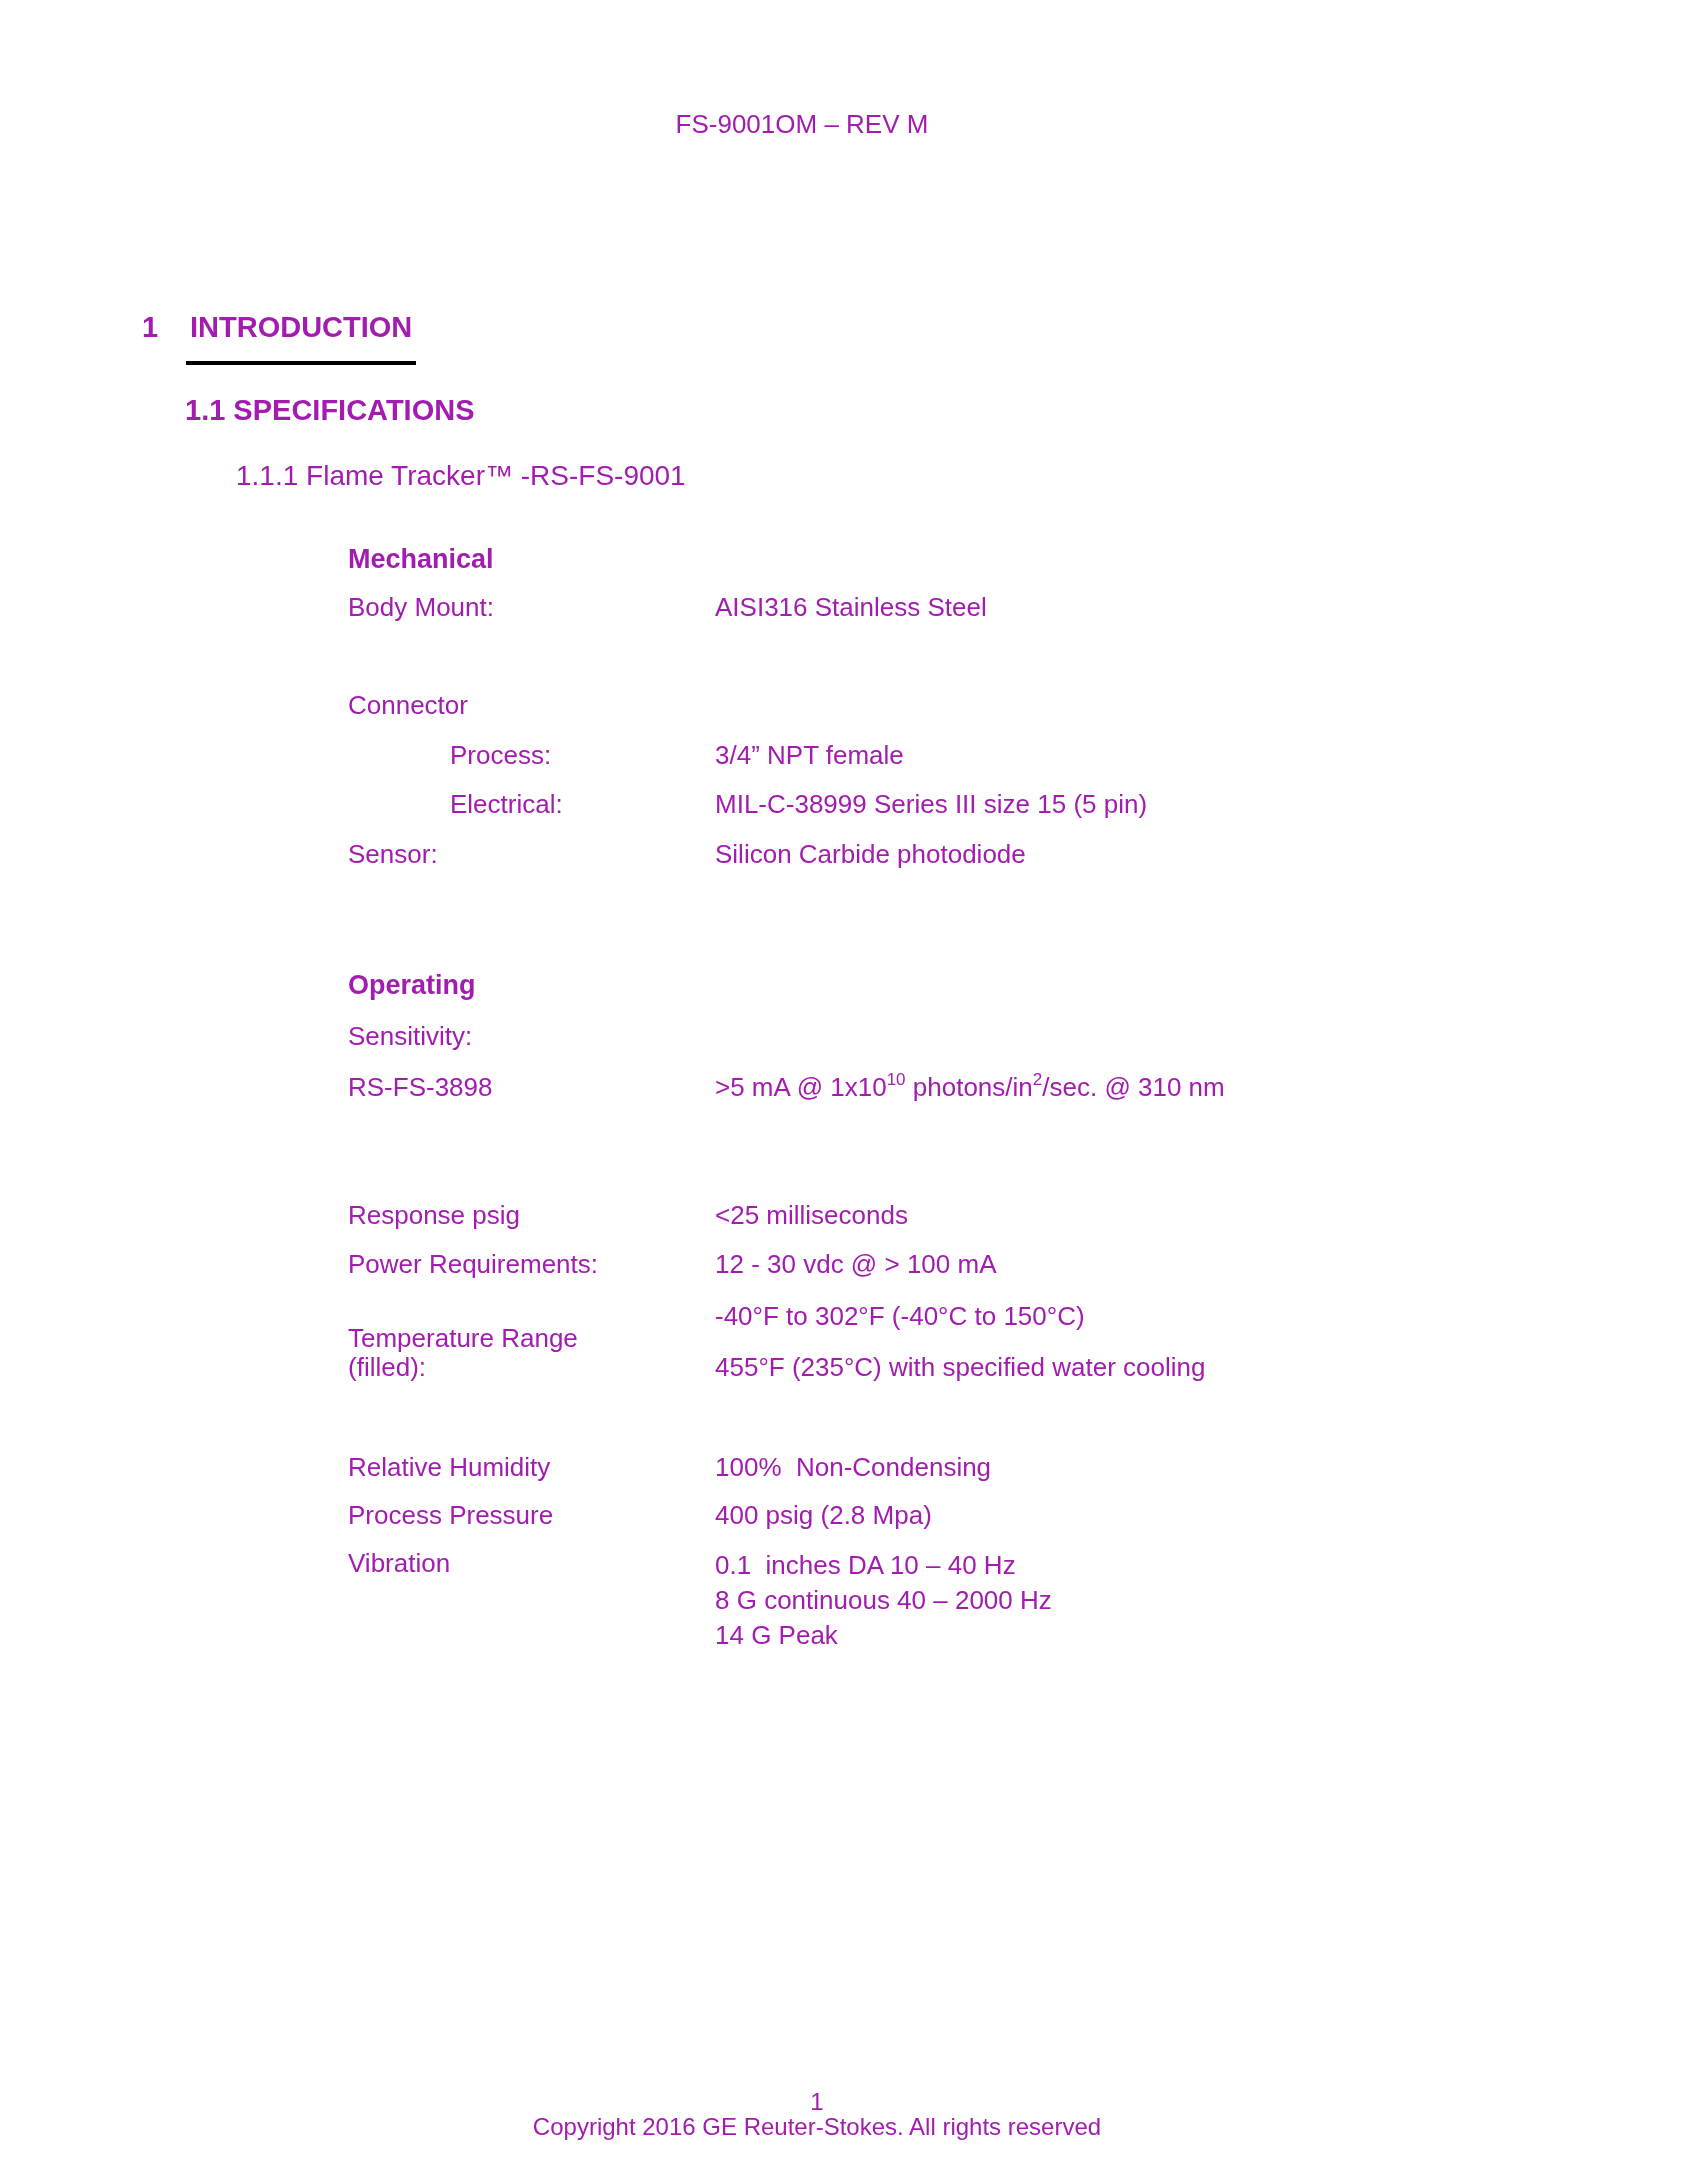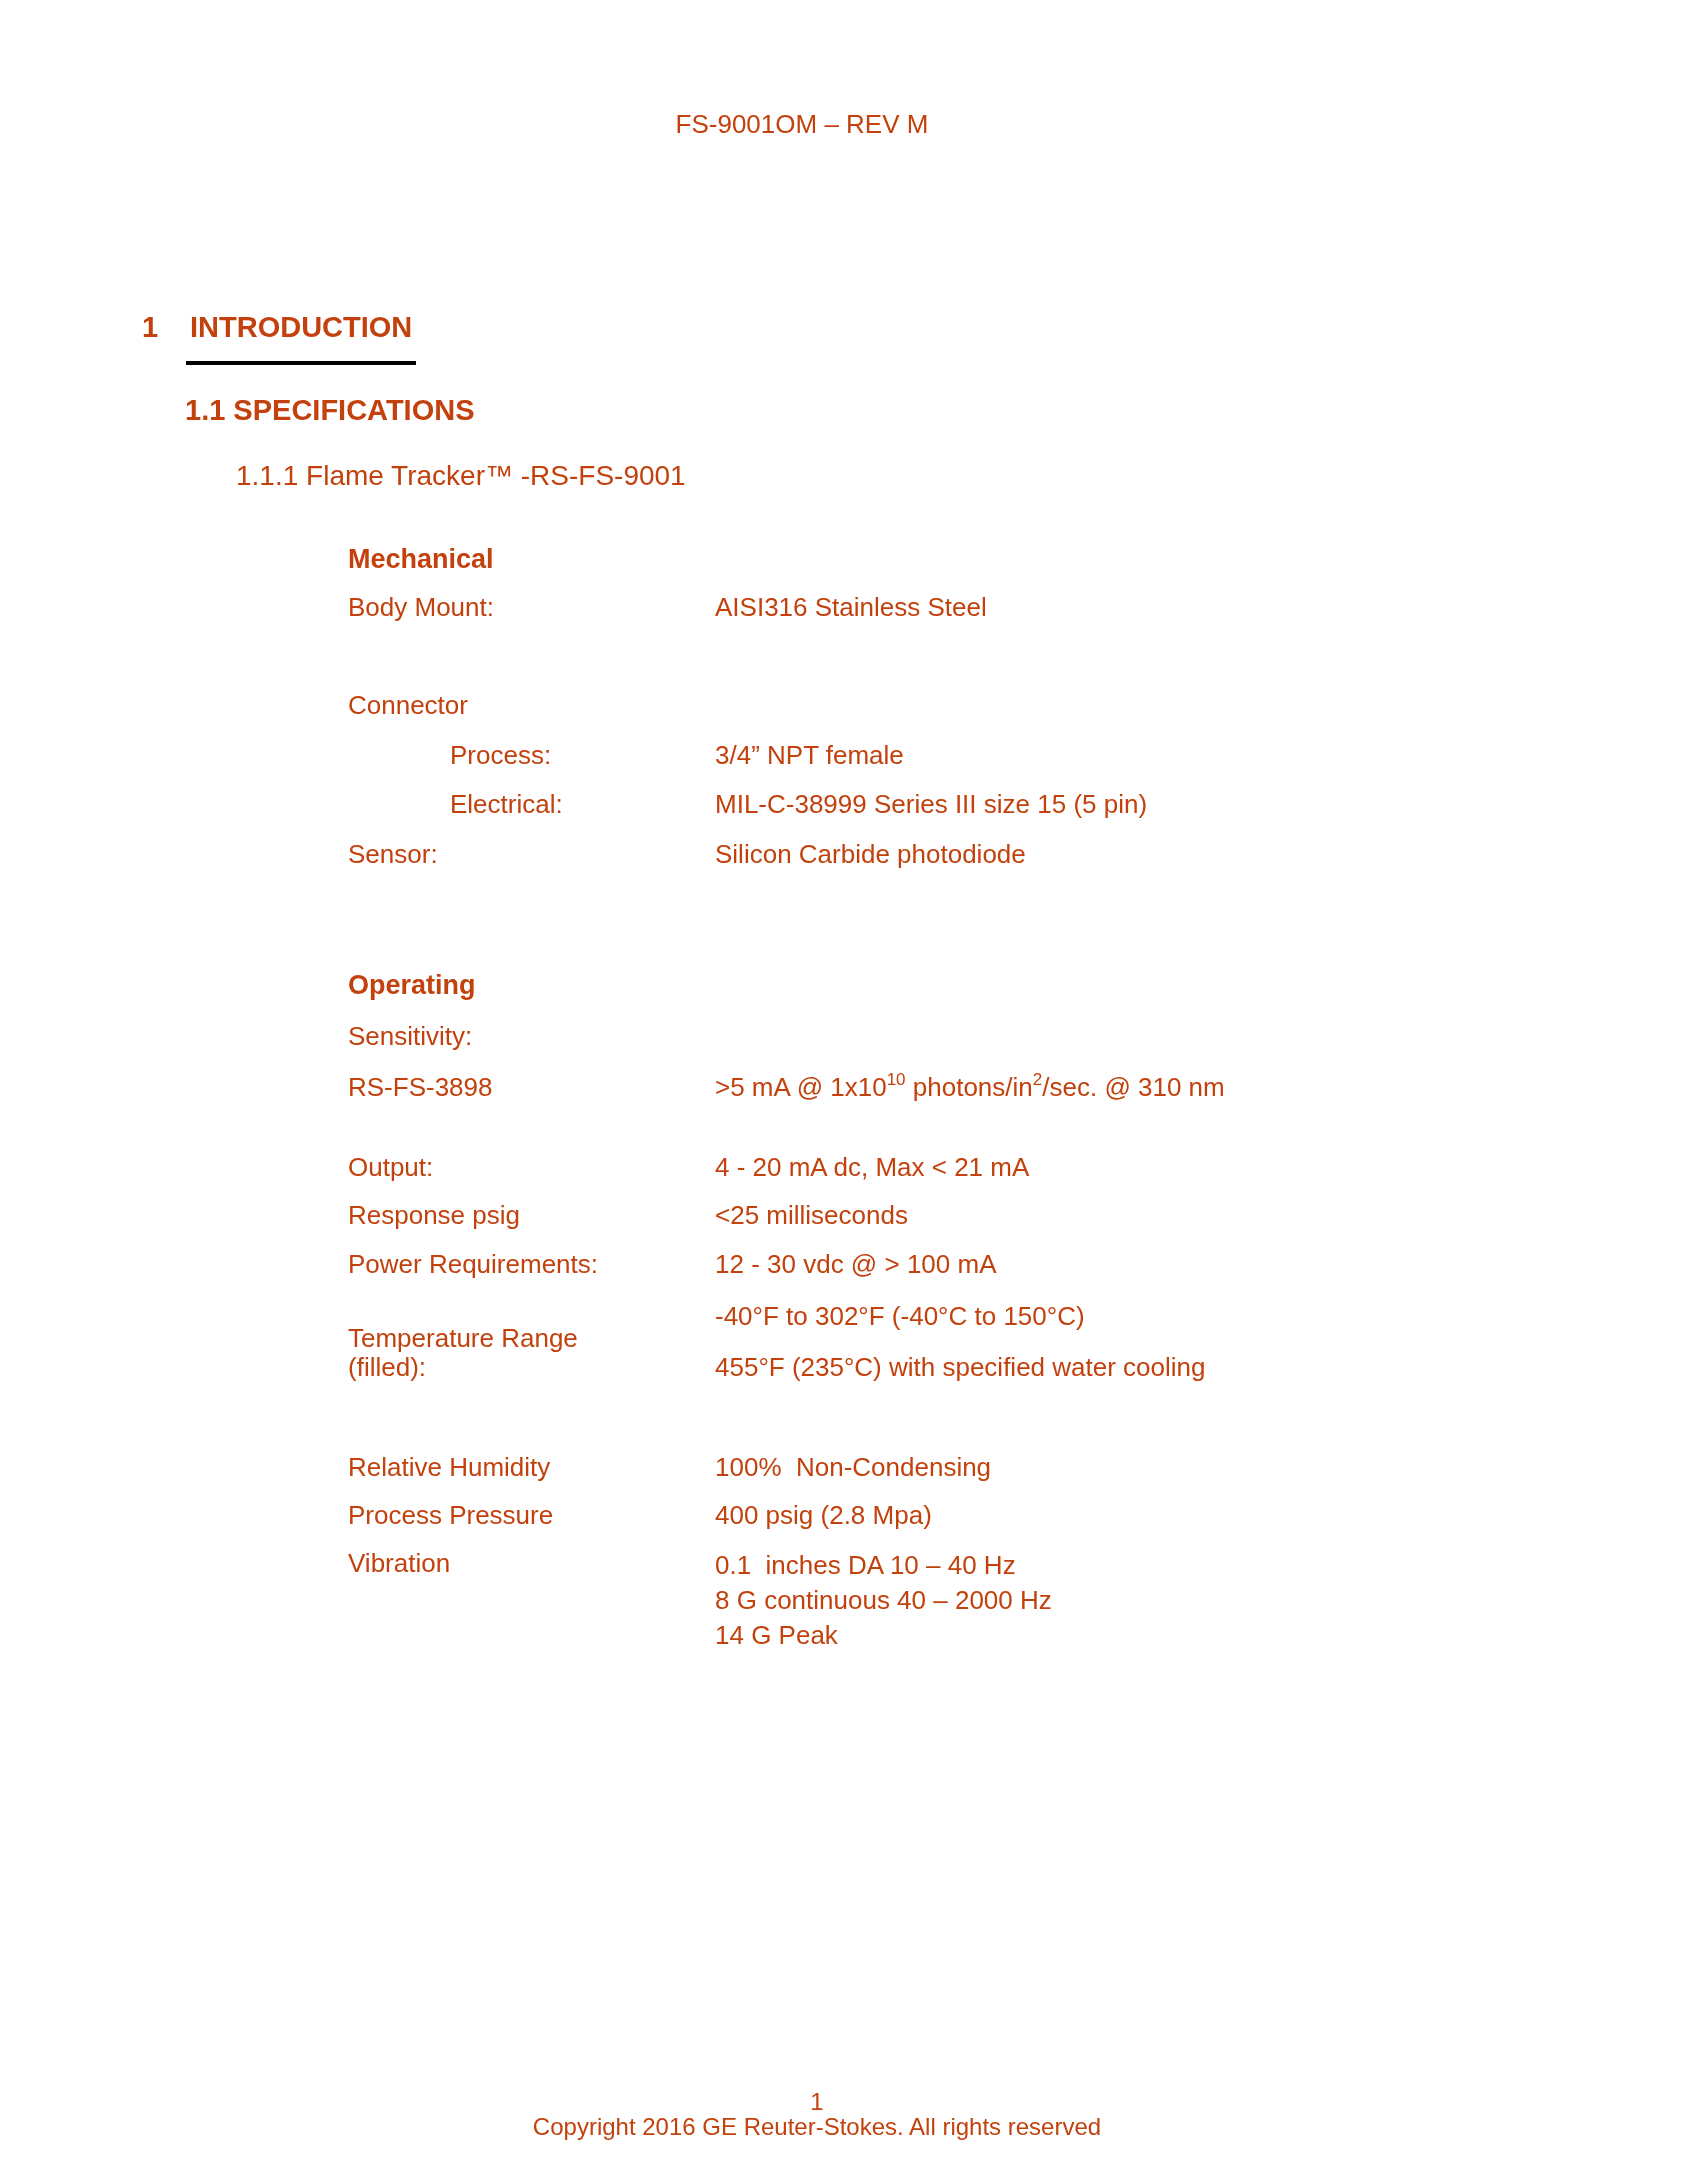--- a/index.html
+++ b/index.html
@@ -1,21 +1,21 @@
 <!DOCTYPE html>
 <html><head>
 <meta charset="utf-8">
 <style>
   html, body { margin: 0; padding: 0; background: #ffffff; }
   .page {
     position: relative;
     width: 1683px;
     height: 2178px;
     background: #ffffff;
-    color: #c2410c;
+    color: #a21caf;
     font-family: "Liberation Sans", "DejaVu Sans", sans-serif;
     overflow: hidden;
   }
   .abs { position: absolute; white-space: pre; }
   .center-line {
     position: absolute;
     left: 0;
     width: 1604px;
     text-align: center;
     white-space: pre;
@@ -82,24 +82,20 @@
 
   <div class="row" style="top:1021px">
     <span class="lbl">Sensitivity:</span>
   </div>
 
   <div class="row" style="top:1072px">
     <span class="lbl">RS-FS-3898</span>
     <span class="val"><span>&gt;5 mA @ 1x10</span><span class="sup">10</span><span> photons/in</span><span class="sup">2</span><span>/sec. @ 310 nm</span></span>
   </div>
 
-  <div class="row" style="top:1152px">
-    <span class="lbl">Output:</span>
-    <span class="val">4 - 20 mA dc, Max &lt; 21 mA</span>
-  </div>
   <div class="row" style="top:1200px">
     <span class="lbl">Response psig</span>
     <span class="val">&lt;25 milliseconds</span>
   </div>
   <div class="row" style="top:1249px">
     <span class="lbl">Power Requirements:</span>
     <span class="val">12 - 30 vdc @ &gt; 100 mA</span>
   </div>
 
   <div class="row" style="top:1301px">

